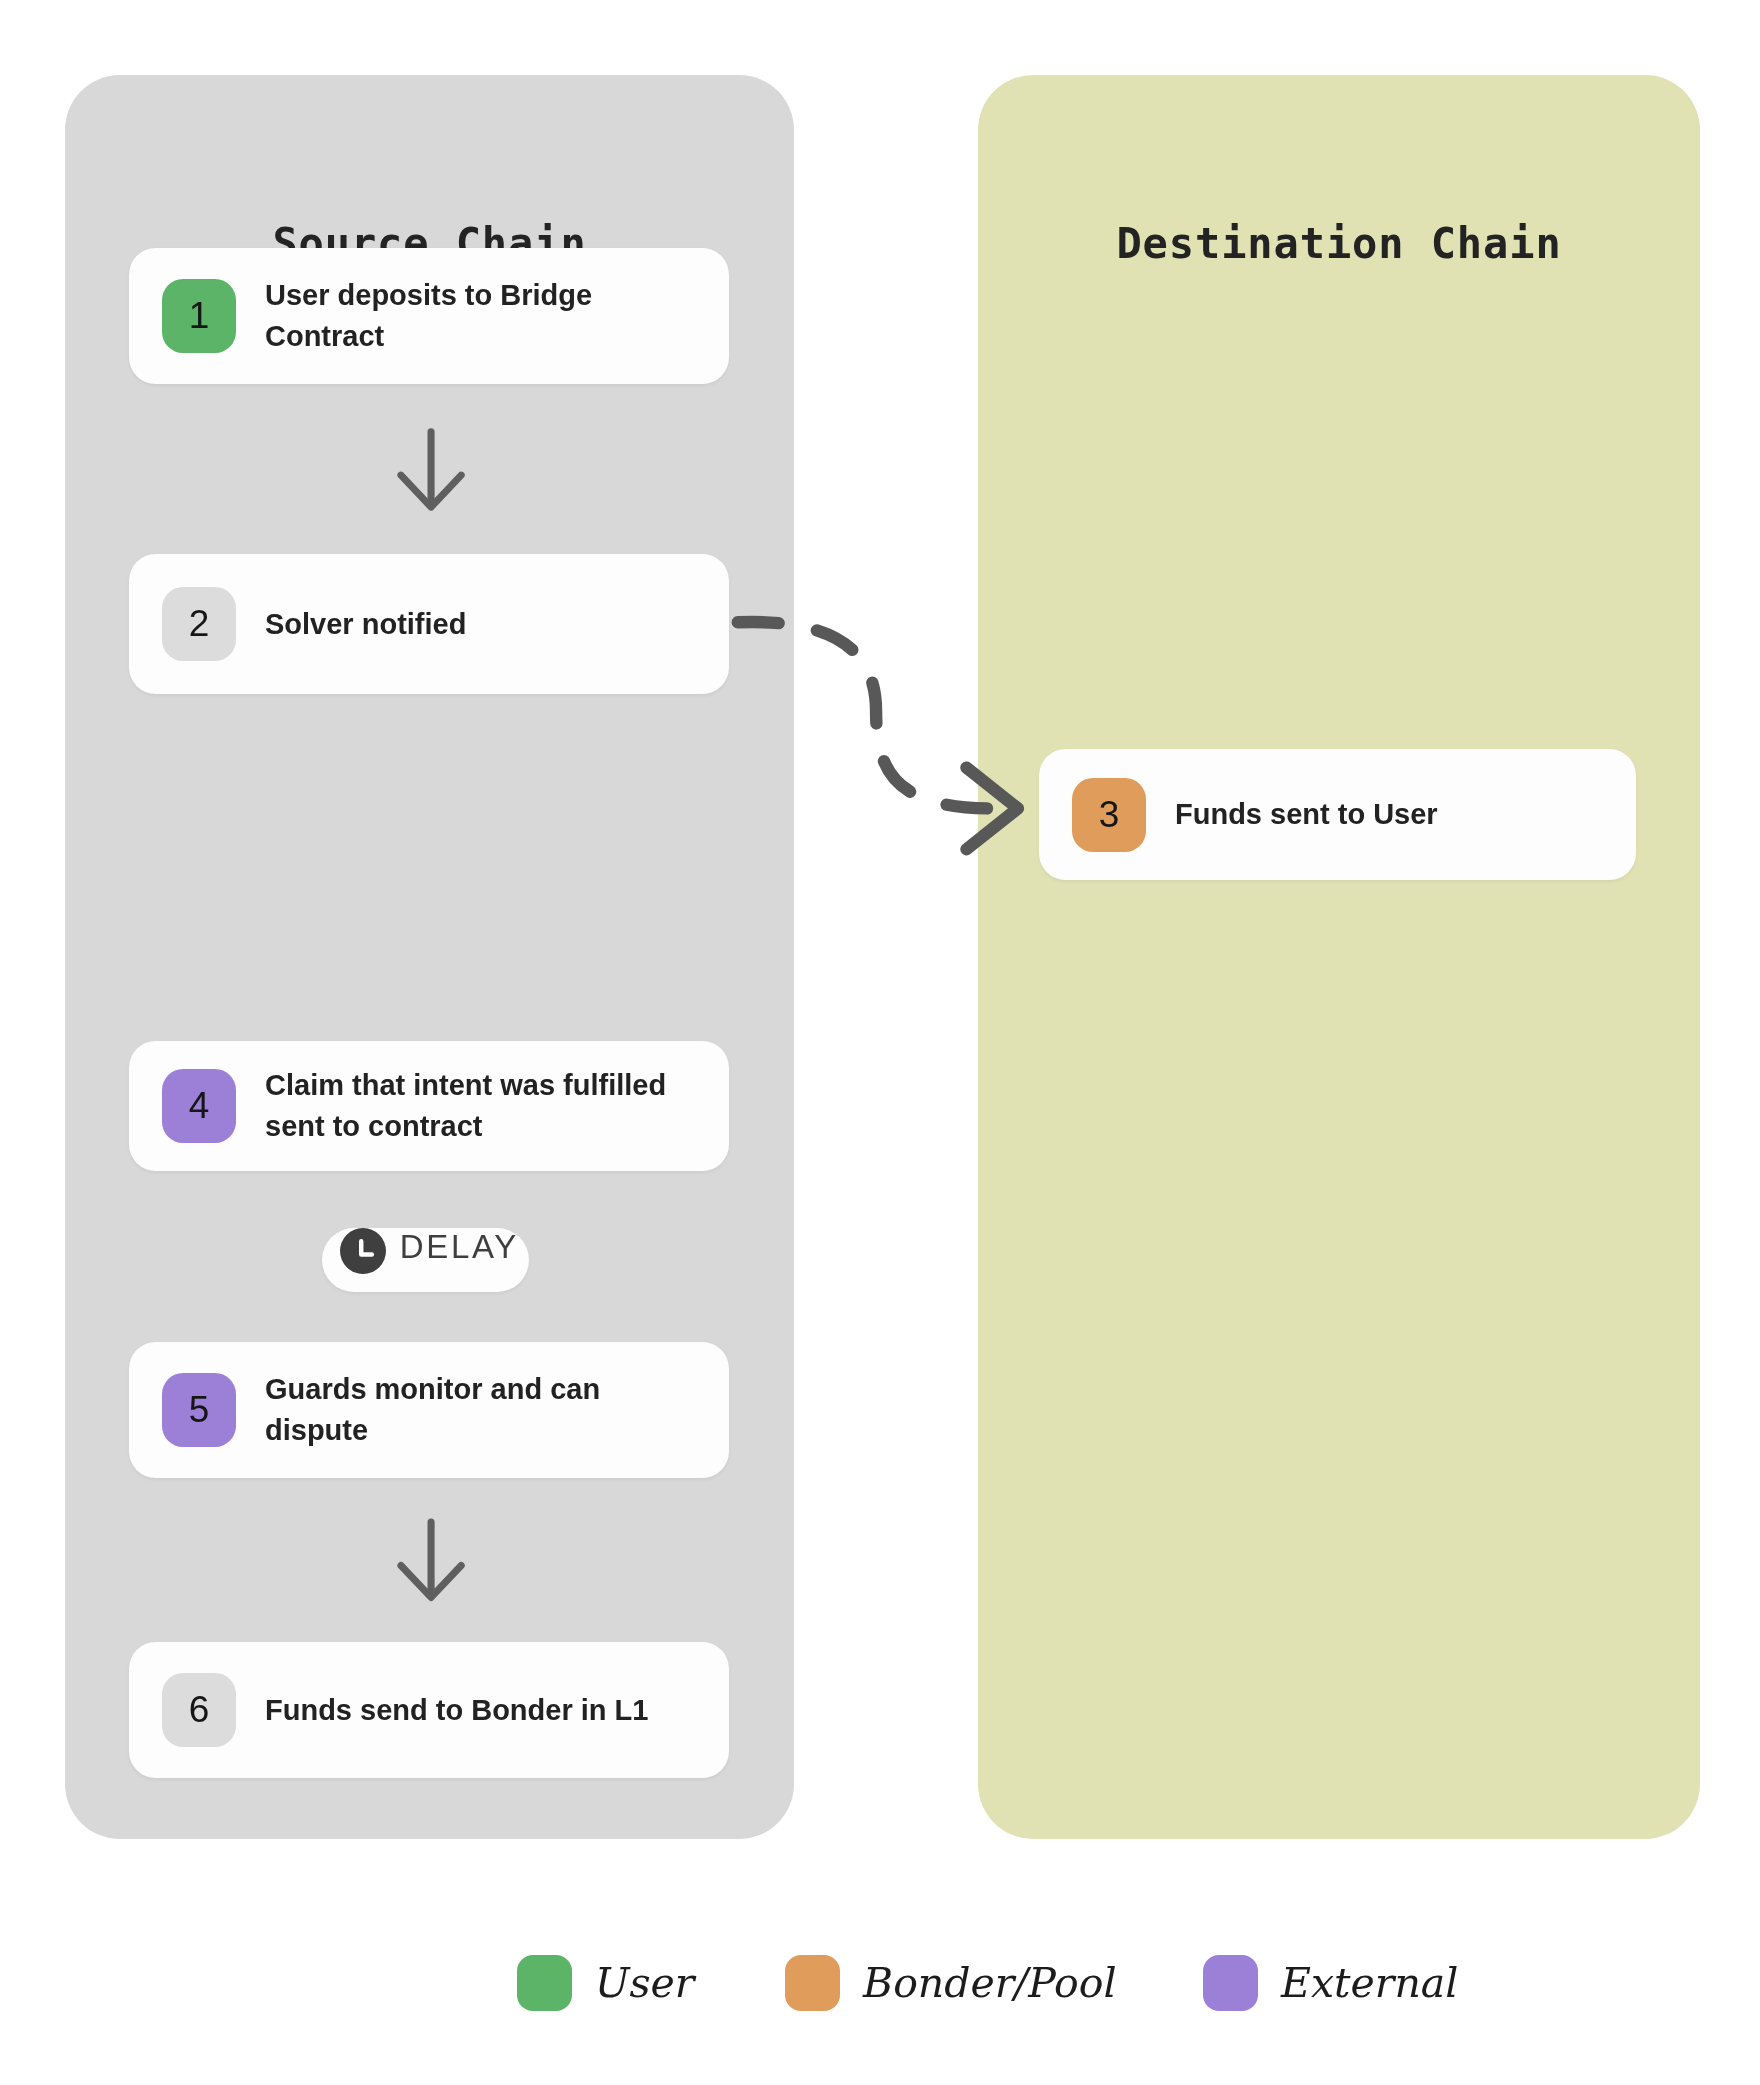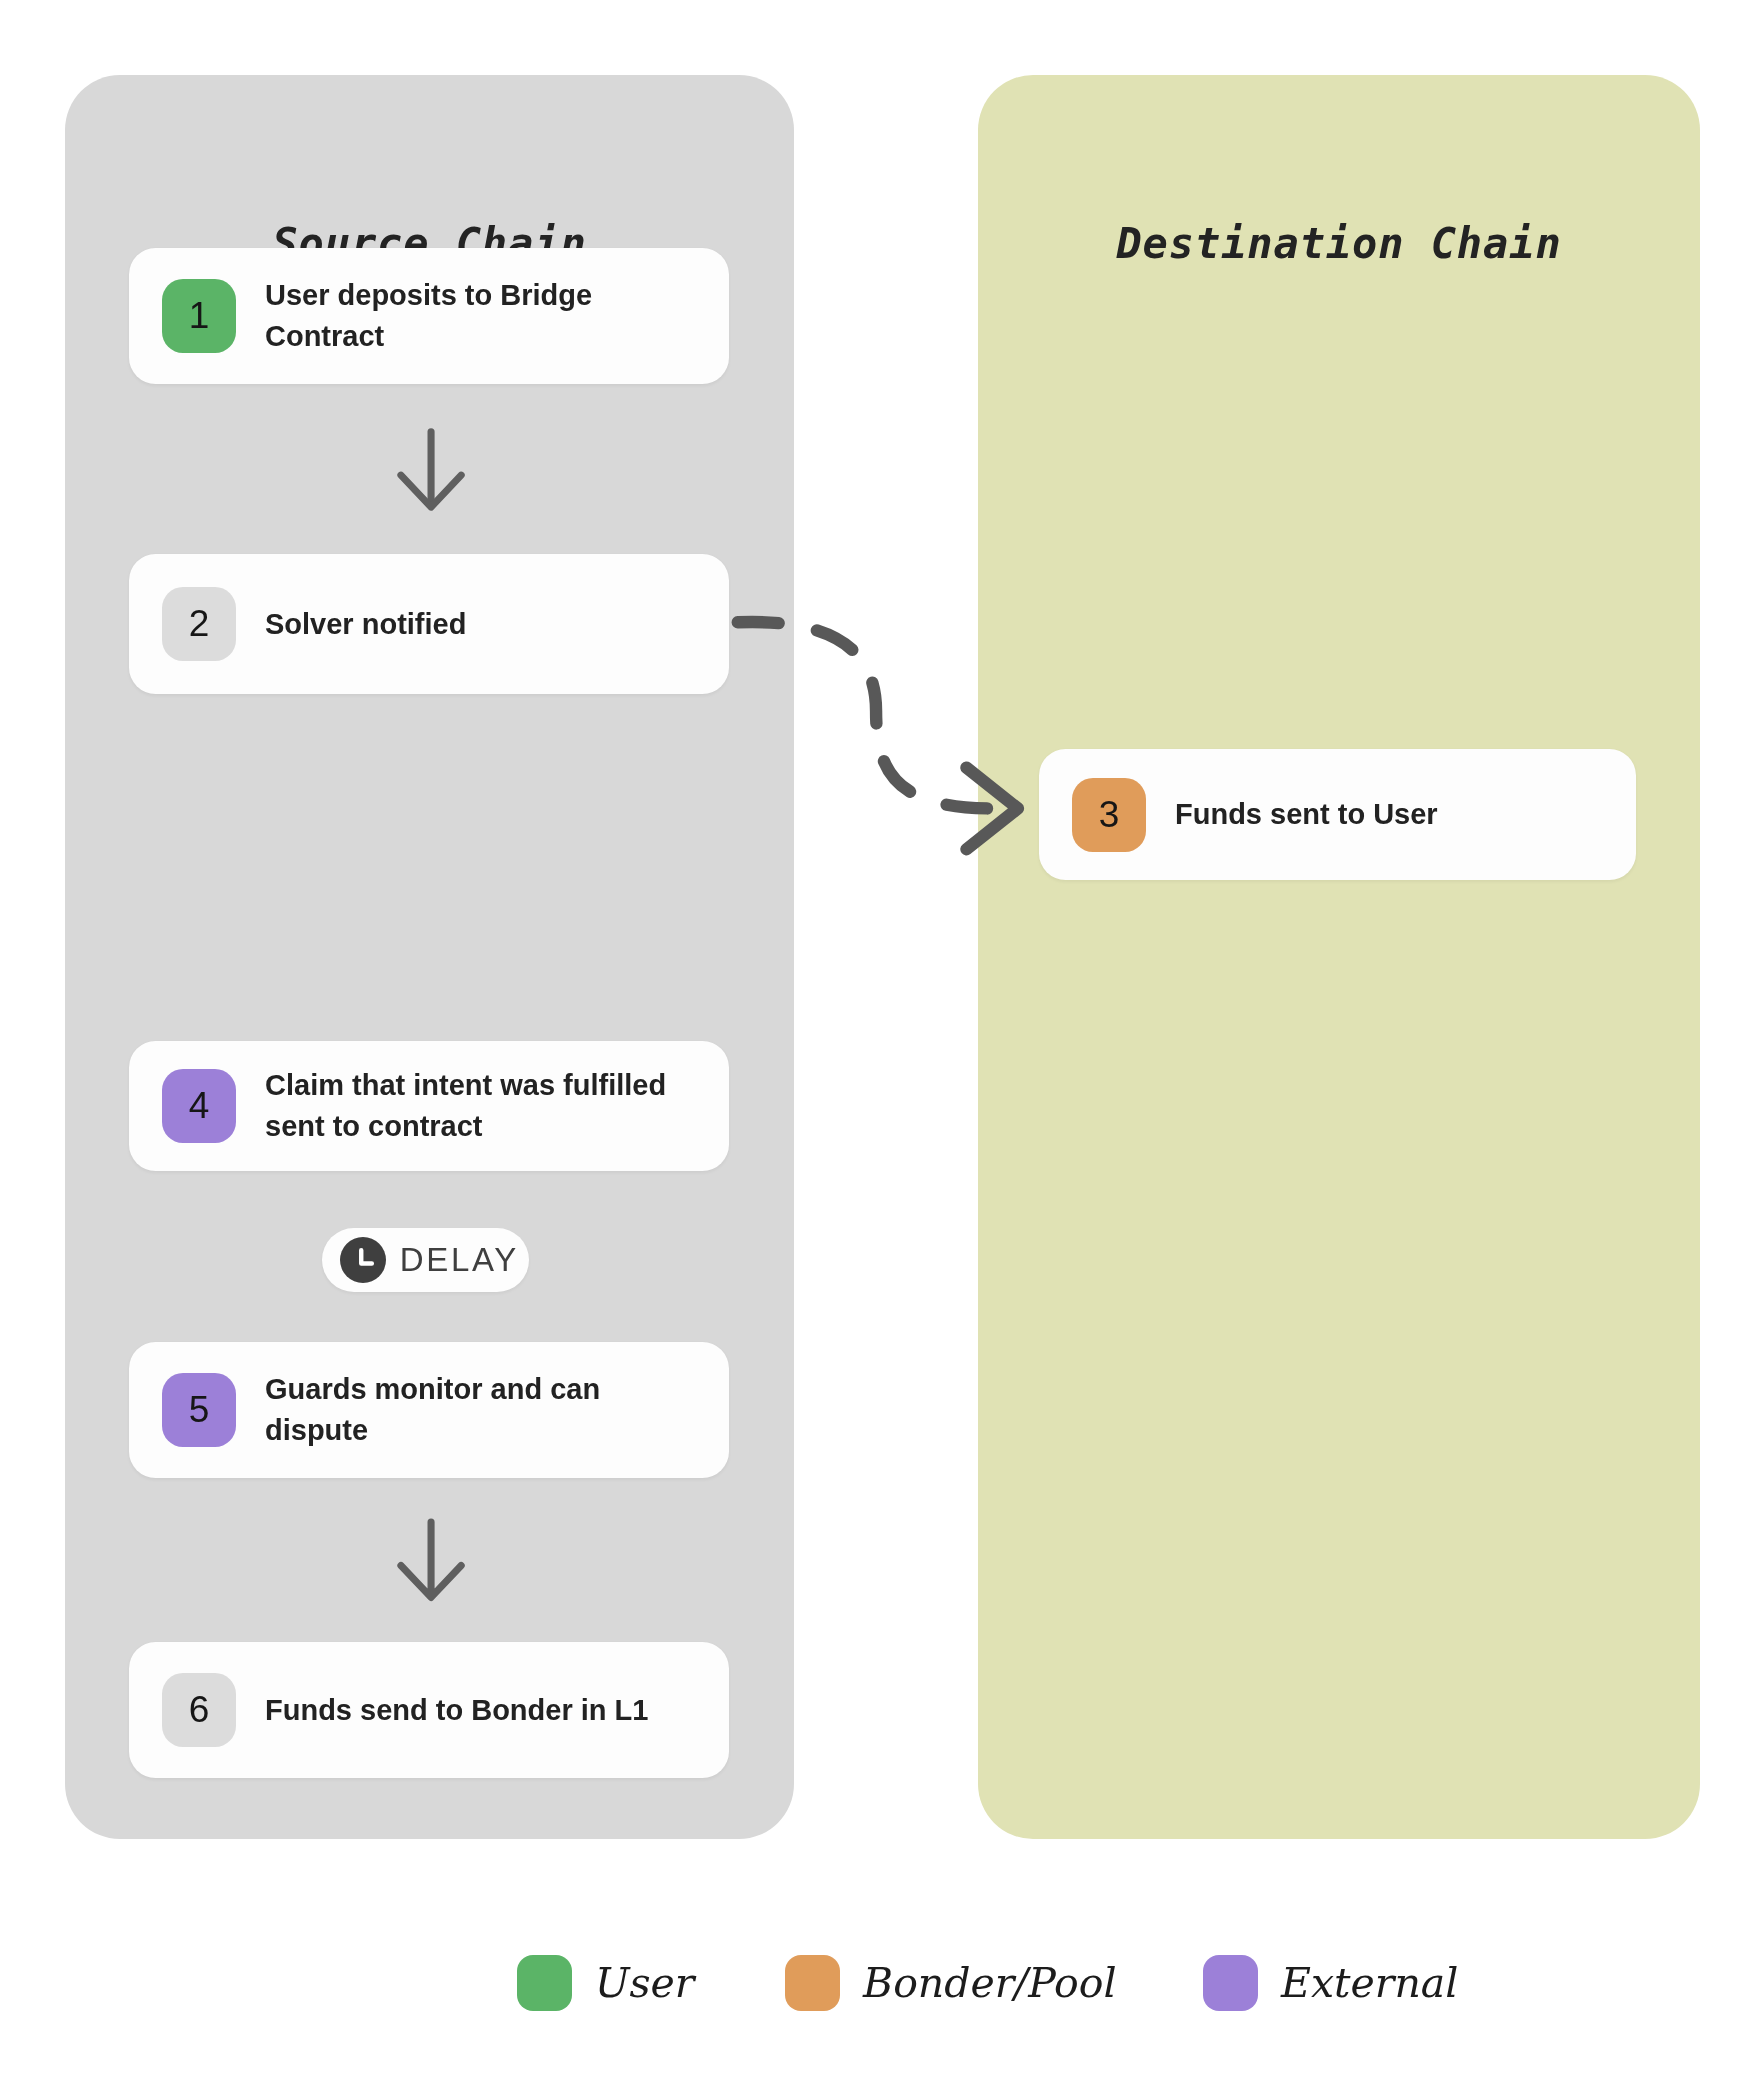--- a/index.html
+++ b/index.html
@@ -3,21 +3,21 @@
 <meta charset="utf-8">
 <style>
   * { margin:0; padding:0; box-sizing:border-box; }
   html,body { background:#ffffff; }
   body { font-family:"Liberation Sans", sans-serif; }
   .canvas {
     position:relative; width:1761px; height:2085px;
     background:#ffffff; overflow:hidden;
   }
   .panel {
-    position:absolute; top:75px; height:1764px; border-radius:55px;font-style:italic;
+    position:absolute; top:75px; height:1764px; border-radius:55px;
   }
   .panel-source { left:65px;  width:729px; background:#d8d8d8; }
   .panel-dest   { left:978px; width:722px; background:#e0e2b4; }
   .panel-title {
     position:absolute; top:144px; left:0; width:100%;
     text-align:center;
     font-family:"DejaVu Sans Mono","Liberation Mono",monospace;
     font-weight:bold; font-size:42px; color:#232323; letter-spacing:0.9px;
   }
   .step-card {
@@ -39,21 +39,21 @@
   .c1 { left:129px; top:248px;  width:600px; height:136px; }
   .c2 { left:129px; top:554px;  width:600px; height:140px; }
   .c4 { left:129px; top:1041px; width:600px; height:130px; }
   .c5 { left:129px; top:1342px; width:600px; height:136px; }
   .c6 { left:129px; top:1642px; width:600px; height:136px; }
   .c3 { left:1039px; top:749px; width:597px; height:131px; }
 
   .delay-pill {
     position:absolute; left:322px; top:1228px; width:207px; height:64px;
     background:#fdfdfd; border-radius:32px;
-    display:flex; align-items:center; padding-left:17.7px;
+    display:flex; align-items:flex-start; padding-left:17.7px;
     box-shadow:0 1.8px 3.5px rgba(0,0,0,0.05);
   }
   .delay-label {
     margin-left:14px; font-size:33px; font-weight:500;
     letter-spacing:2.7px; color:#3f3f3f;
   }
   .arrows-layer {
     position:absolute; left:0; top:0; width:1761px; height:2085px;
     pointer-events:none;
   }

